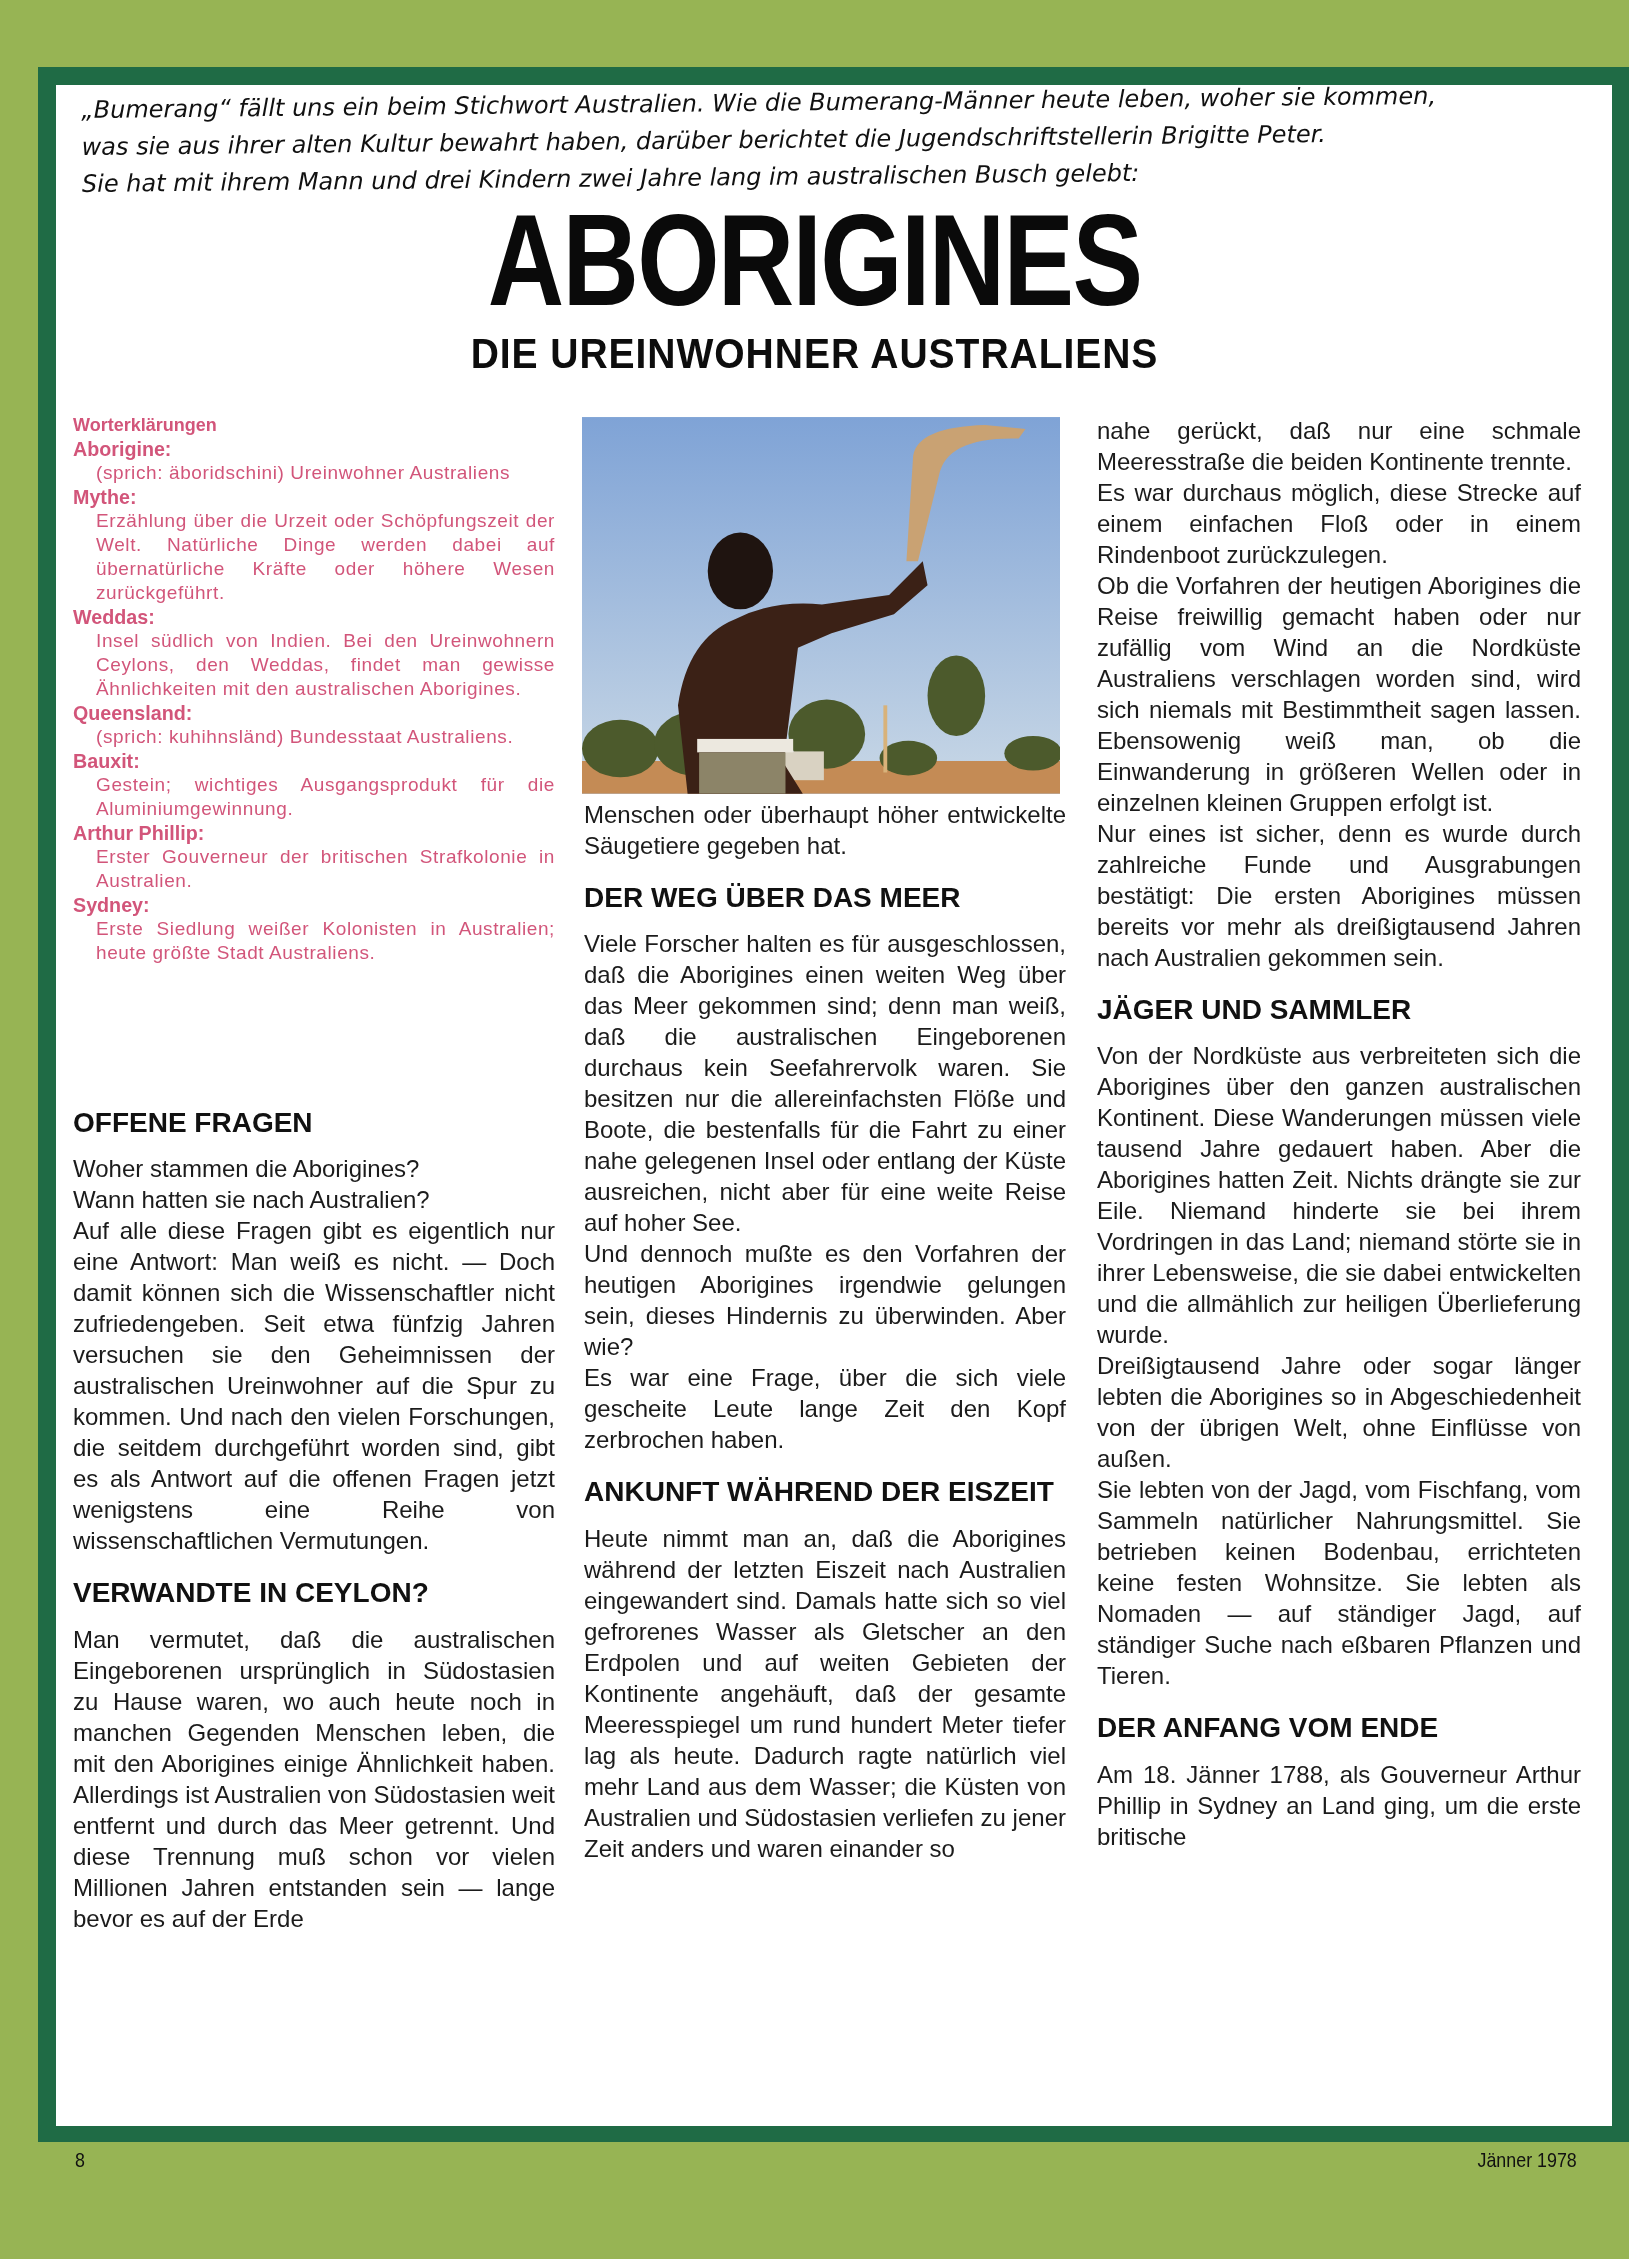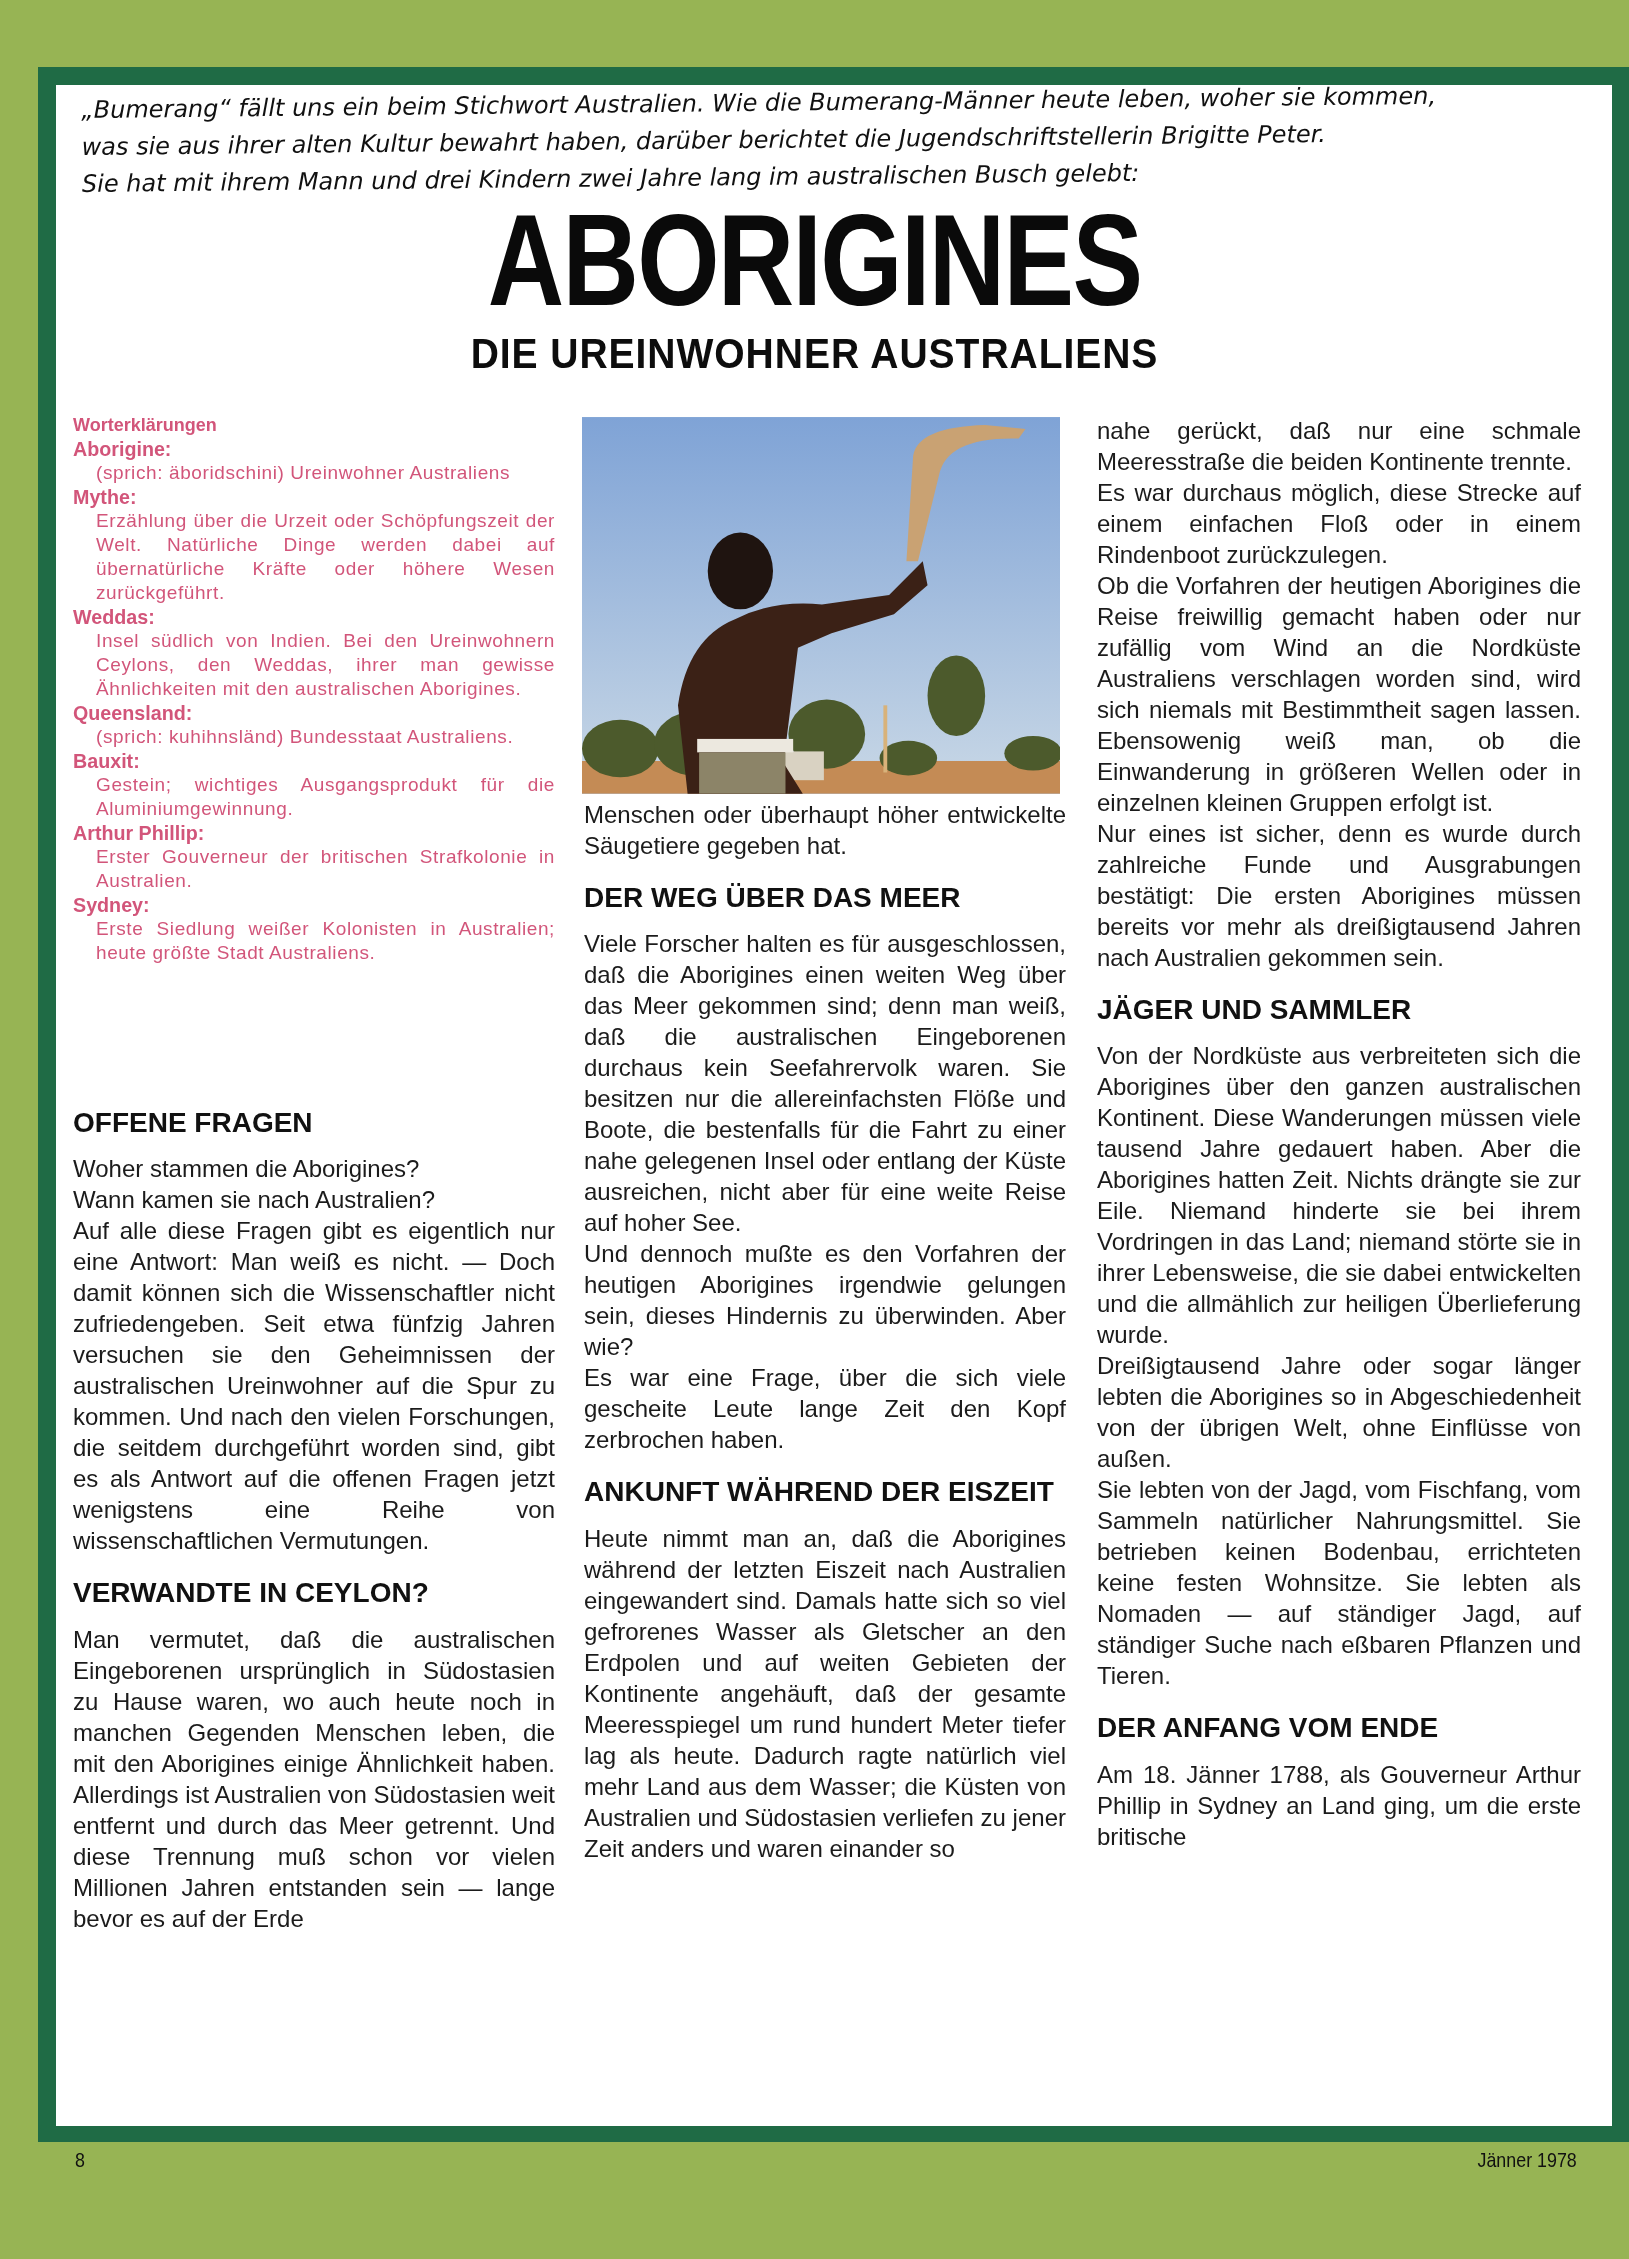--- a/index.html
+++ b/index.html
@@ -93,21 +93,21 @@
   <div>
     <div class="term">Aborigine:</div>
     <div class="def">(sprich: äboridschini) Ureinwohner Australiens</div>
   </div>
   <div>
     <div class="term">Mythe:</div>
     <div class="def">Erzählung über die Urzeit oder Schöpfungszeit der Welt. Natürliche Dinge werden dabei auf übernatürliche Kräfte oder höhere Wesen zurückgeführt.</div>
   </div>
   <div>
     <div class="term">Weddas:</div>
-    <div class="def">Insel südlich von Indien. Bei den Ureinwohnern Ceylons, den Weddas, ihrer man gewisse Ähnlichkeiten mit den australischen Aborigines.</div>
+    <div class="def">Insel südlich von Indien. Bei den Ureinwohnern Ceylons, den Weddas, findet man gewisse Ähnlichkeiten mit den australischen Aborigines.</div>
   </div>
   <div>
     <div class="term">Queensland:</div>
     <div class="def">(sprich: kuhihnsländ) Bundesstaat Australiens.</div>
   </div>
   <div>
     <div class="term">Bauxit:</div>
     <div class="def">Gestein; wichtiges Ausgangsprodukt für die Aluminiumgewinnung.</div>
   </div>
   <div>
@@ -145,21 +145,21 @@
     <ellipse cx="165" cy="160" rx="34" ry="40" fill="#1f1410"></ellipse>
     <rect x="120" y="335" width="100" height="14" fill="#ece8df"></rect>
     <rect x="122" y="349" width="90" height="43" fill="#8c8468"></rect>
   </svg>
 </div>
 
 <div class="col col-left">
   <h2>OFFENE FRAGEN</h2>
   <div class="gap-s"></div>
   <p>Woher stammen die Aborigines?</p>
-  <p>Wann kamen sie nach Australien?</p>
+  <p>Wann hatten sie nach Australien?</p>
   <p>Auf alle diese Fragen gibt es eigentlich nur eine Antwort: Man weiß es nicht. — Doch damit können sich die Wissenschaftler nicht zufriedengeben. Seit etwa fünfzig Jahren versuchen sie den Geheimnissen der australischen Ureinwohner auf die Spur zu kommen. Und nach den vielen Forschungen, die seitdem durchgeführt worden sind, gibt es als Antwort auf die offenen Fragen jetzt wenigstens eine Reihe von wissenschaftlichen Vermutungen.</p>
   <div class="gap"></div>
   <h2>VERWANDTE IN CEYLON?</h2>
   <div class="gap-s"></div>
   <p>Man vermutet, daß die australischen Eingeborenen ursprünglich in Südostasien zu Hause waren, wo auch heute noch in manchen Gegenden Menschen leben, die mit den Aborigines einige Ähnlichkeit haben. Allerdings ist Australien von Südostasien weit entfernt und durch das Meer getrennt. Und diese Trennung muß schon vor vielen Millionen Jahren entstanden sein — lange bevor es auf der Erde</p>
 </div>
 
 <div class="col col-mid">
   <p>Menschen oder überhaupt höher entwickelte Säugetiere gegeben hat.</p>
   <div class="gap"></div>

